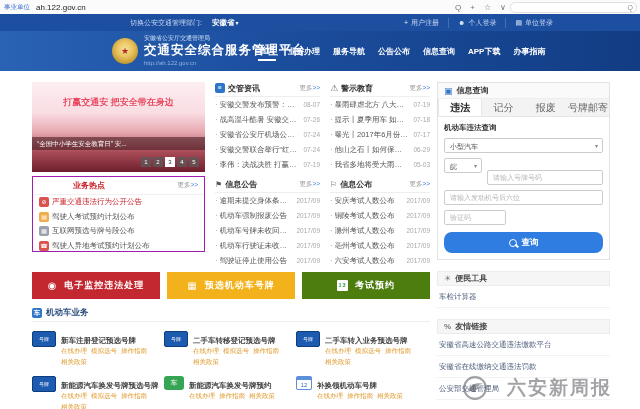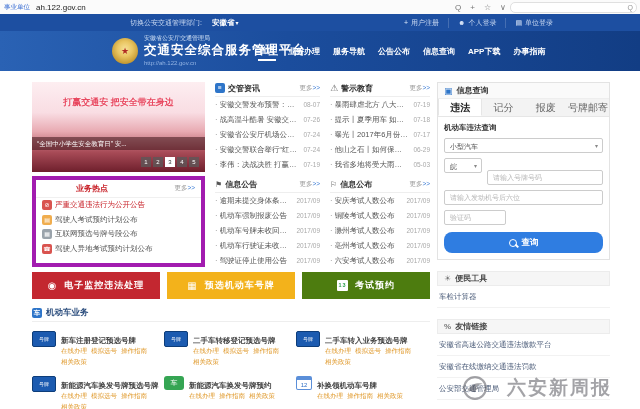--- a/index.html
+++ b/index.html
@@ -58,21 +58,21 @@
   .row .t{flex:1;overflow:hidden;white-space:nowrap;text-overflow:ellipsis;}
   .row .d{color:#a9a9a9;margin-left:4px;font-size:6.5px;flex:0 0 auto;}
   .news{position:absolute;left:215px;top:9px;width:105px;}
   .warn{position:absolute;left:330px;top:9px;width:100px;}
   .notice{position:absolute;left:215px;top:105px;width:105px;}
   .publish{position:absolute;left:330px;top:105px;width:100px;}
   .warn-ic{color:#666;font-size:9px;}
   .flag-ic{color:#555;font-size:8px;}
 
   
-  .hot{position:absolute;left:32px;top:105px;width:173px;height:91px;border:4px solid #a21caf;box-sizing:border-box;}
+  .hot{position:absolute;left:32px;top:105px;width:173px;height:76px;border:1px solid #a21caf;box-sizing:border-box;}
   .hot-hd{display:flex;align-items:center;height:17px;border-bottom:1px solid #f0f0f0;padding:0 6px;}
   .hot-title{color:#c9252c;font-size:8px;font-weight:bold;margin-left:34px;}
   .hot .row{height:14.5px;padding:0 6px;align-items:center;}
   .hot .row.hl .t{color:#c9252c;}
   .mini-ic{width:10px;height:10px;border-radius:2px;color:#fff;font-size:6px;line-height:10px;text-align:center;margin-right:3px;flex:0 0 auto;}
 
   
   .banners{position:absolute;left:32px;top:201px;width:398px;height:27px;display:flex;gap:7px;}
   .banner{flex:1;display:flex;align-items:center;justify-content:center;gap:7px;color:#fff;font-size:9px;font-weight:bold;letter-spacing:1px;cursor:pointer;}
   .banner .b-ic{font-size:10px;font-weight:normal;}

